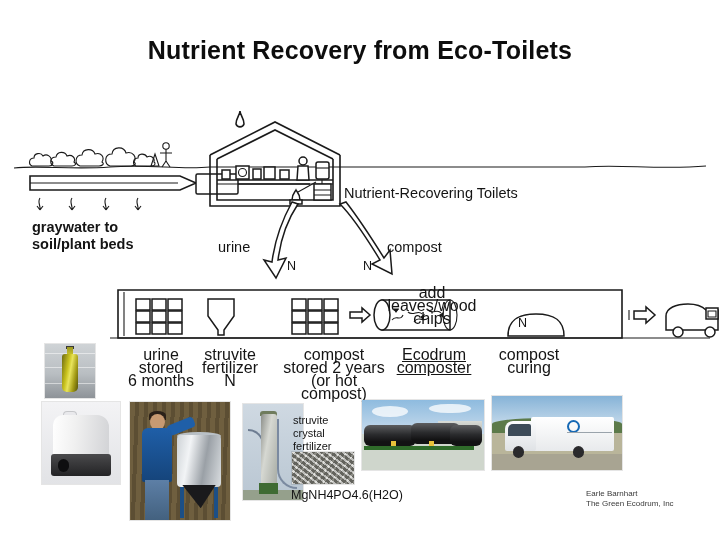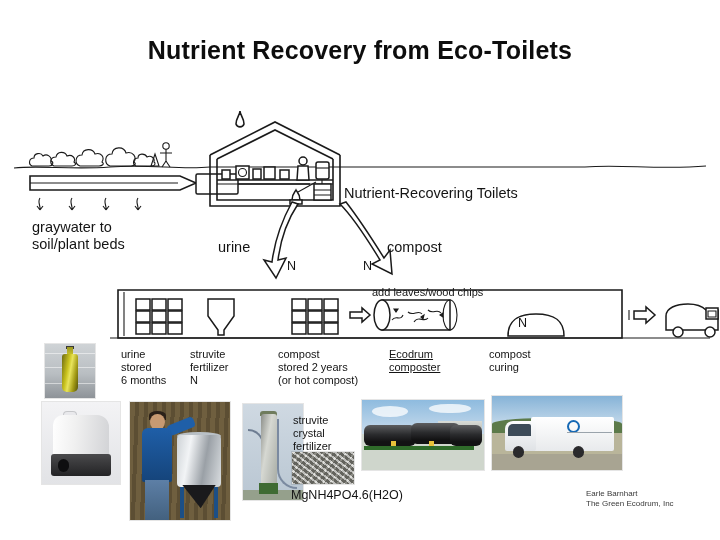--- a/index.html
+++ b/index.html
@@ -12,21 +12,21 @@
   .abs{position:absolute;}
 
   
   #title{
     left:0;top:36px;width:720px;text-align:center;
     font-size:25px;font-weight:bold;letter-spacing:.2px;color:#0d0d0d;
   }
 
   
   .lbl{font-size:14.5px;line-height:17px;color:#141414;white-space:pre-line;}
-  .lbl-sm{font-size:11px;line-height:13px;text-align:left;color:#141414;white-space:pre-line;}
+  .lbl-sm{font-size:16px;line-height:13px;text-align:center;color:#141414;white-space:pre-line;}
   .n-mark{font-size:12.5px;font-weight:500;color:#111;}
 
   
   svg{display:block;overflow:visible;}
   .ln{fill:none;stroke:#1a1a1a;stroke-width:1.6;}
   .ln-t{fill:none;stroke:#1a1a1a;stroke-width:1.1;}
   .fill-w{fill:#ffffff;stroke:#1a1a1a;stroke-width:1.5;}
 
   
   .photo{box-shadow:0 0 0 1px rgba(0,0,0,.10);overflow:hidden;position:absolute;}
@@ -198,21 +198,21 @@
 
       <rect class="fill-w" x="304" y="74" width="17" height="16"></rect>
       <path class="ln-t" d="M304 80 L 321 80 M304 85 L 321 85"></path>
 
       <path class="ln-t" d="M306 72 L 288 82"></path>
       <path class="fill-w" d="M282 90 c0 -6 3 -8 4 -10 c1 2 4 4 4 10 z"></path>
       <rect class="fill-w" x="280" y="90" width="12" height="4"></rect>
     </g>
   </svg>
 
-  <div class="abs lbl" style="left:32px;top:219px;">graywater to
+  <div class="abs lbl" style="left:32px;top:219px;font-weight:bold;">graywater to
 soil/plant beds</div>
 
   <div class="abs lbl" style="left:344px;top:185px;">Nutrient-Recovering Toilets</div>
 
   <svg class="abs" style="left:250px;top:200px;" width="180" height="85" viewBox="0 0 180 85">
 
     <g>
       <path class="fill-w" d="M42 2 C 30 24, 24 46, 22 62 L 14 60 L 26 78 L 36 58 L 28 60 C 30 44, 36 22, 48 4 Z"></path>
     </g>
 

